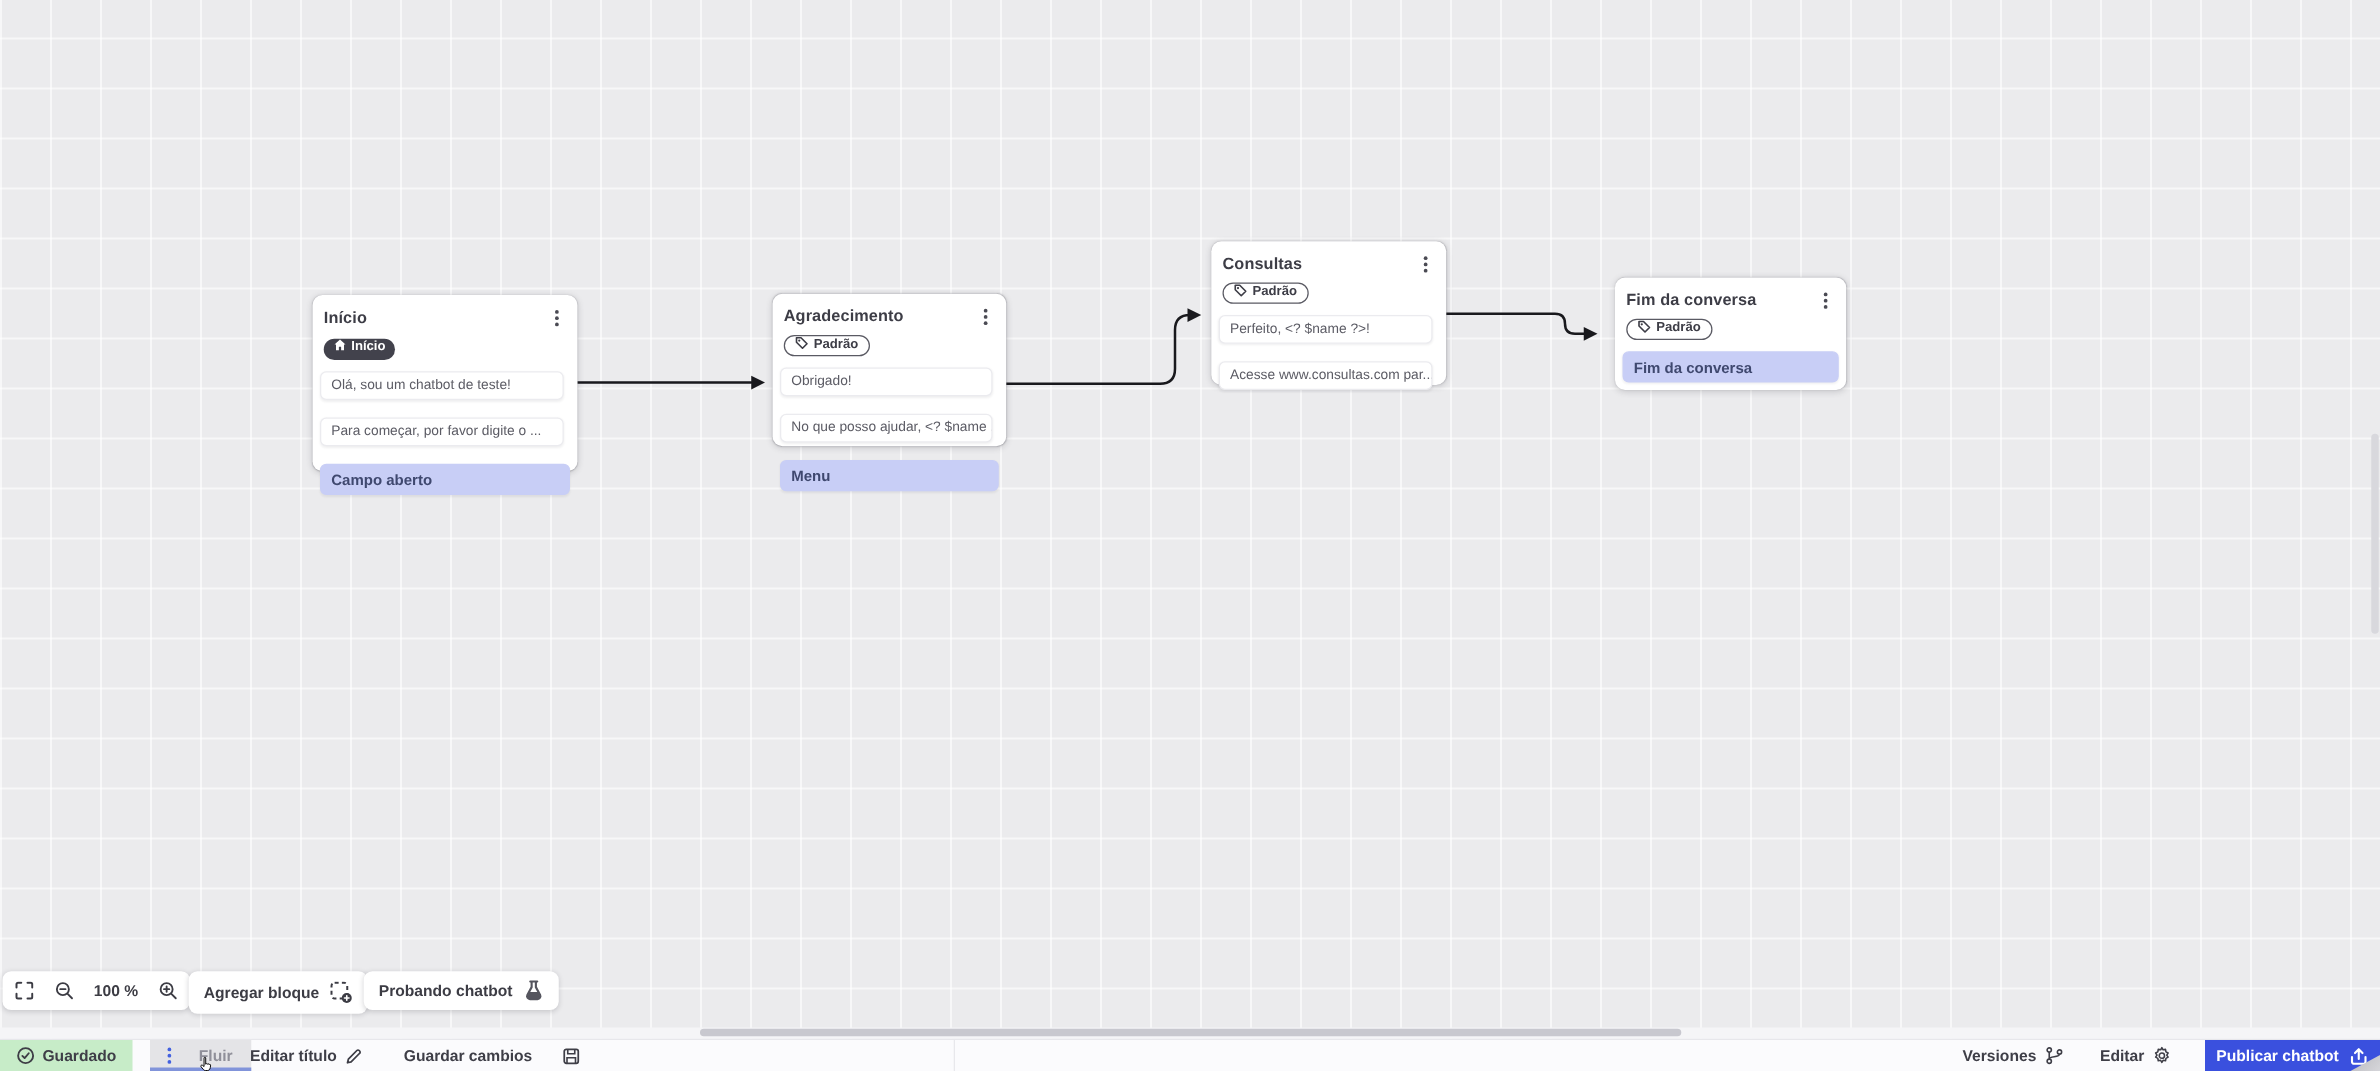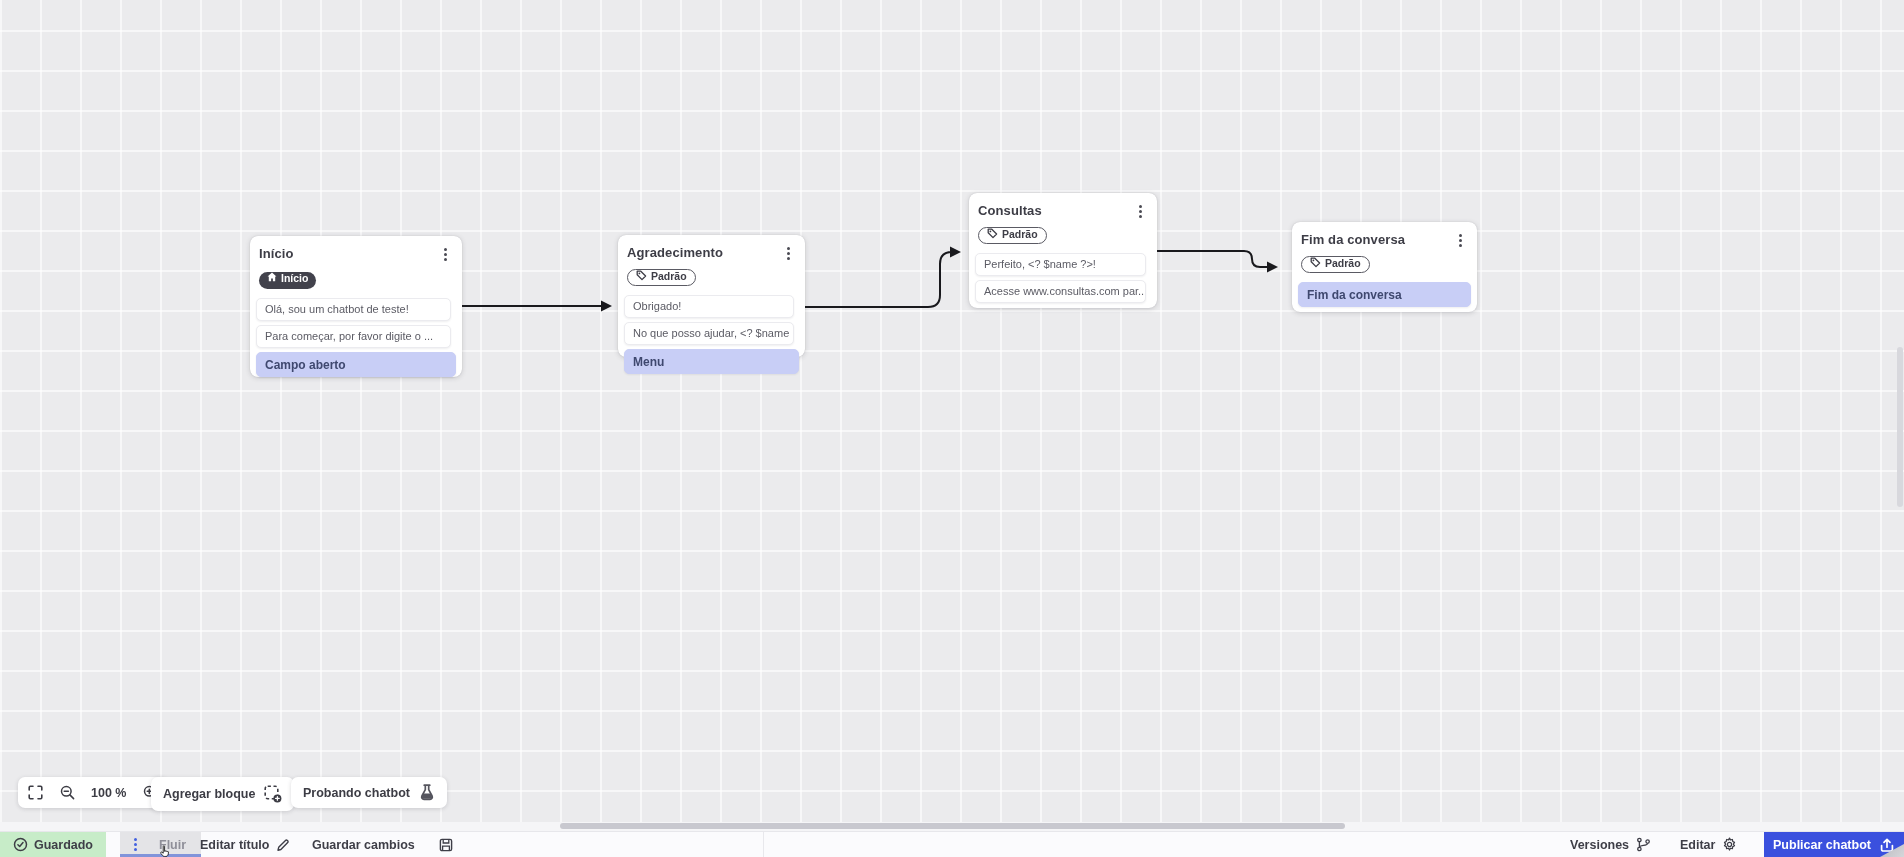--- a/index.html
+++ b/index.html
@@ -34,49 +34,49 @@
   .node-title-row{display:flex;align-items:flex-start;justify-content:space-between;margin:4px 2px 6px 3px}
   .node-title{font-size:13px;font-weight:700;color:var(--ink);letter-spacing:.1px}
   .kebab{width:14px;height:16px;display:flex;flex-direction:column;align-items:center;justify-content:center;gap:2px;cursor:pointer;margin-right:2px}
   .kebab i{width:3px;height:3px;border-radius:50%;background:#4a4a53;display:block}
   .badge{display:inline-flex;align-items:flex-start;gap:4px;height:17px;border-radius:9px;
     padding:0 8px;font-size:10.5px;font-weight:700;margin:0 0 9px 3px}
   .badge-dark{background:#42424c;color:#fff}
   .badge-outline{background:#fff;border:1.5px solid #5a5a63;color:var(--ink)}
   .card{height:23px;line-height:21px;background:#fff;border:1px solid var(--card-border);
     border-radius:5px;padding:0 8px;font-size:11px;color:var(--card-text);
-    box-shadow:0 1px 2px rgba(30,30,40,.07);margin:0 5px 4px 0;
+    box-shadow:0 1px 2px rgba(30,30,40,.07);margin:0 5px 14px 0;
     white-space:nowrap;overflow:hidden;text-overflow:clip}
   .card.highlight{background:var(--highlight-bg);border-color:var(--highlight-bg);
     color:var(--highlight-text);font-weight:700;font-size:12px;height:25px;line-height:25px;margin-right:0}
 
   
   .panel{position:absolute;top:777px;height:31px;background:#fff;border-radius:7px;
     box-shadow:0 1px 4px rgba(50,50,60,.18);display:flex;align-items:center;
     color:#3c3c44;font-size:12.5px;font-weight:700}
-  #panel-zoom{left:18px;width:150px;justify-content:space-between;padding:0 10px}
+  #panel-zoom{left:2px;width:150px;justify-content:space-between;padding:0 10px}
   #panel-add{left:151px;padding:17px 12px;gap:9px}
   #panel-test{left:291px;padding:0 12px;gap:9px}
   .panel svg{flex:none}
 
   
   .hscroll-track{position:absolute;left:0;bottom:26px;width:100%;height:9px;background:#f5f5f7}
   .hscroll-thumb{position:absolute;left:560px;top:1px;width:785px;height:6px;border-radius:3px;background:#c8c8cf}
   .vscroll-thumb{position:absolute;right:1px;top:347px;width:6px;height:160px;border-radius:3px;background:#d8d8dd}
 
   
   .bottombar{position:absolute;left:0;bottom:0;width:100%;height:26px;background:var(--bar-bg);
     border-top:1px solid #e7e7eb;font-size:12.5px;font-weight:700;color:#3e3e47}
   .bottombar .sec{position:absolute;top:0;height:100%;display:flex;align-items:center}
   #sec-guardado{left:0;width:106px;background:var(--saved-green);justify-content:center;gap:6px}
   #sec-fluir{left:120px;width:81px;background:var(--tab-gray);padding-left:8px;gap:15px;color:var(--muted)}
   #sec-fluir::after{content:"";position:absolute;left:0;right:0;bottom:0;height:3px;background:var(--tab-underline)}
   #sec-fluir .kebab i{background:#4361e0}
   #sec-editar{left:200px;gap:7px;cursor:pointer}
-  #sec-guardar{left:312px;gap:24px;cursor:pointer}
+  #sec-guardar{left:323px;gap:24px;cursor:pointer}
   .bar-divider{position:absolute;left:763px;top:0;bottom:0;width:1px;background:#e8e8ec}
   #sec-versiones{left:1570px;gap:7px;cursor:pointer}
   #sec-ajustes{left:1680px;gap:7px;cursor:pointer}
   #btn-publish{left:1764px;width:140px;background:var(--accent-blue);color:#fff;
     justify-content:center;gap:8px;cursor:pointer}
   .corner-grip{position:absolute;right:0;bottom:0;width:24px;height:13px;
     background:linear-gradient(135deg,#b9b9be,#d6d6da);
     clip-path:polygon(0 100%,100% 0,100% 100%)}
   .mouse-cursor{position:absolute;left:157px;top:845px;pointer-events:none;z-index:50}
   svg{display:block}

